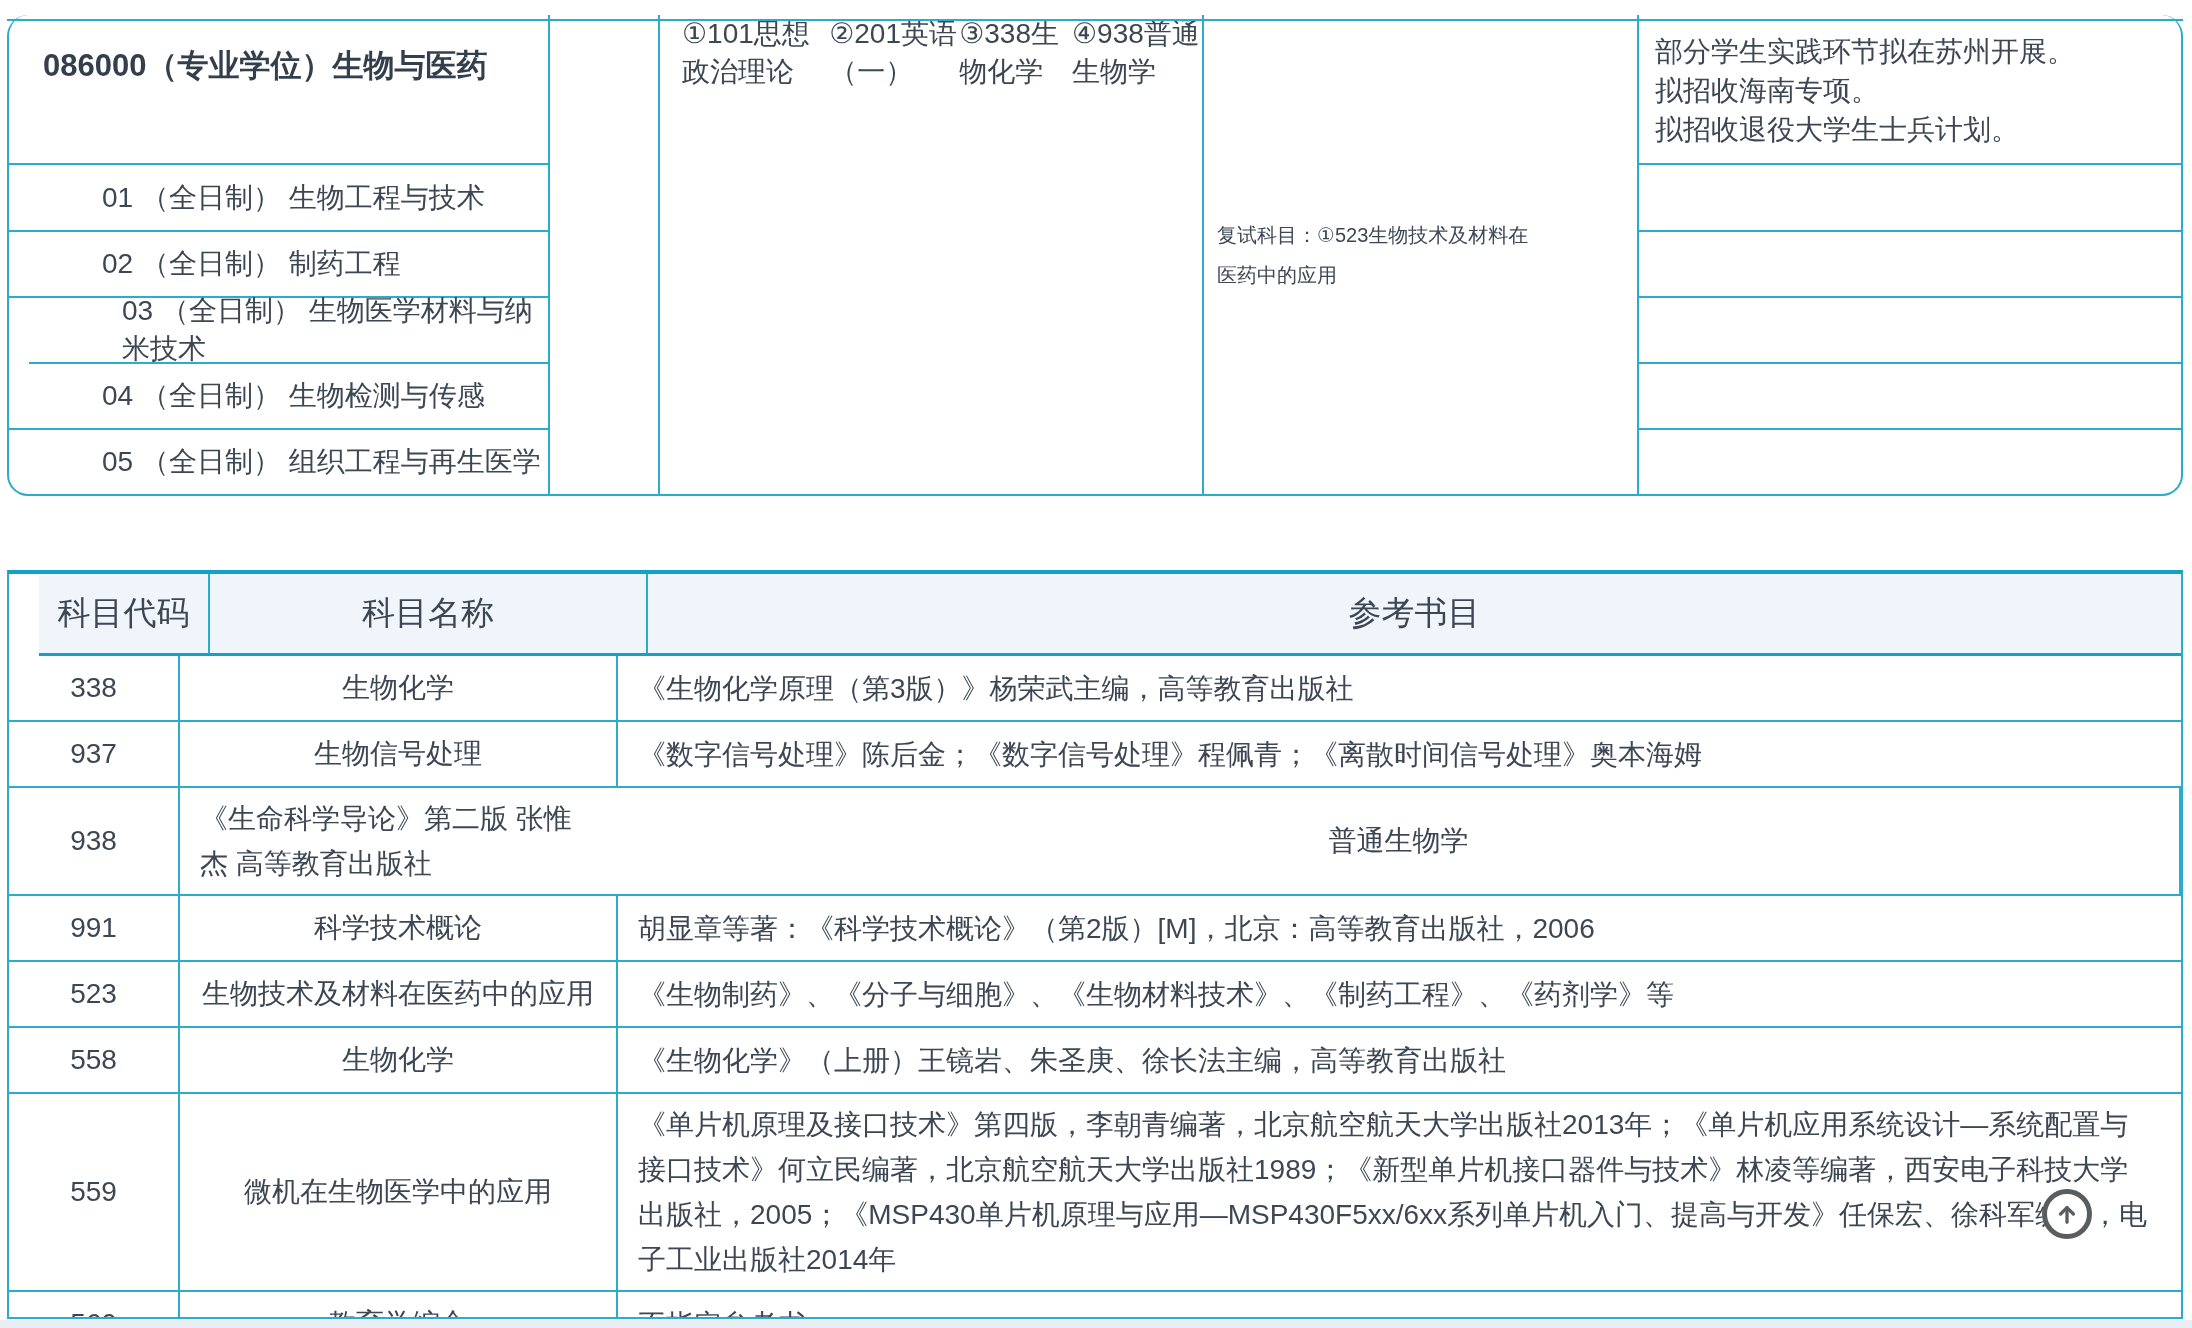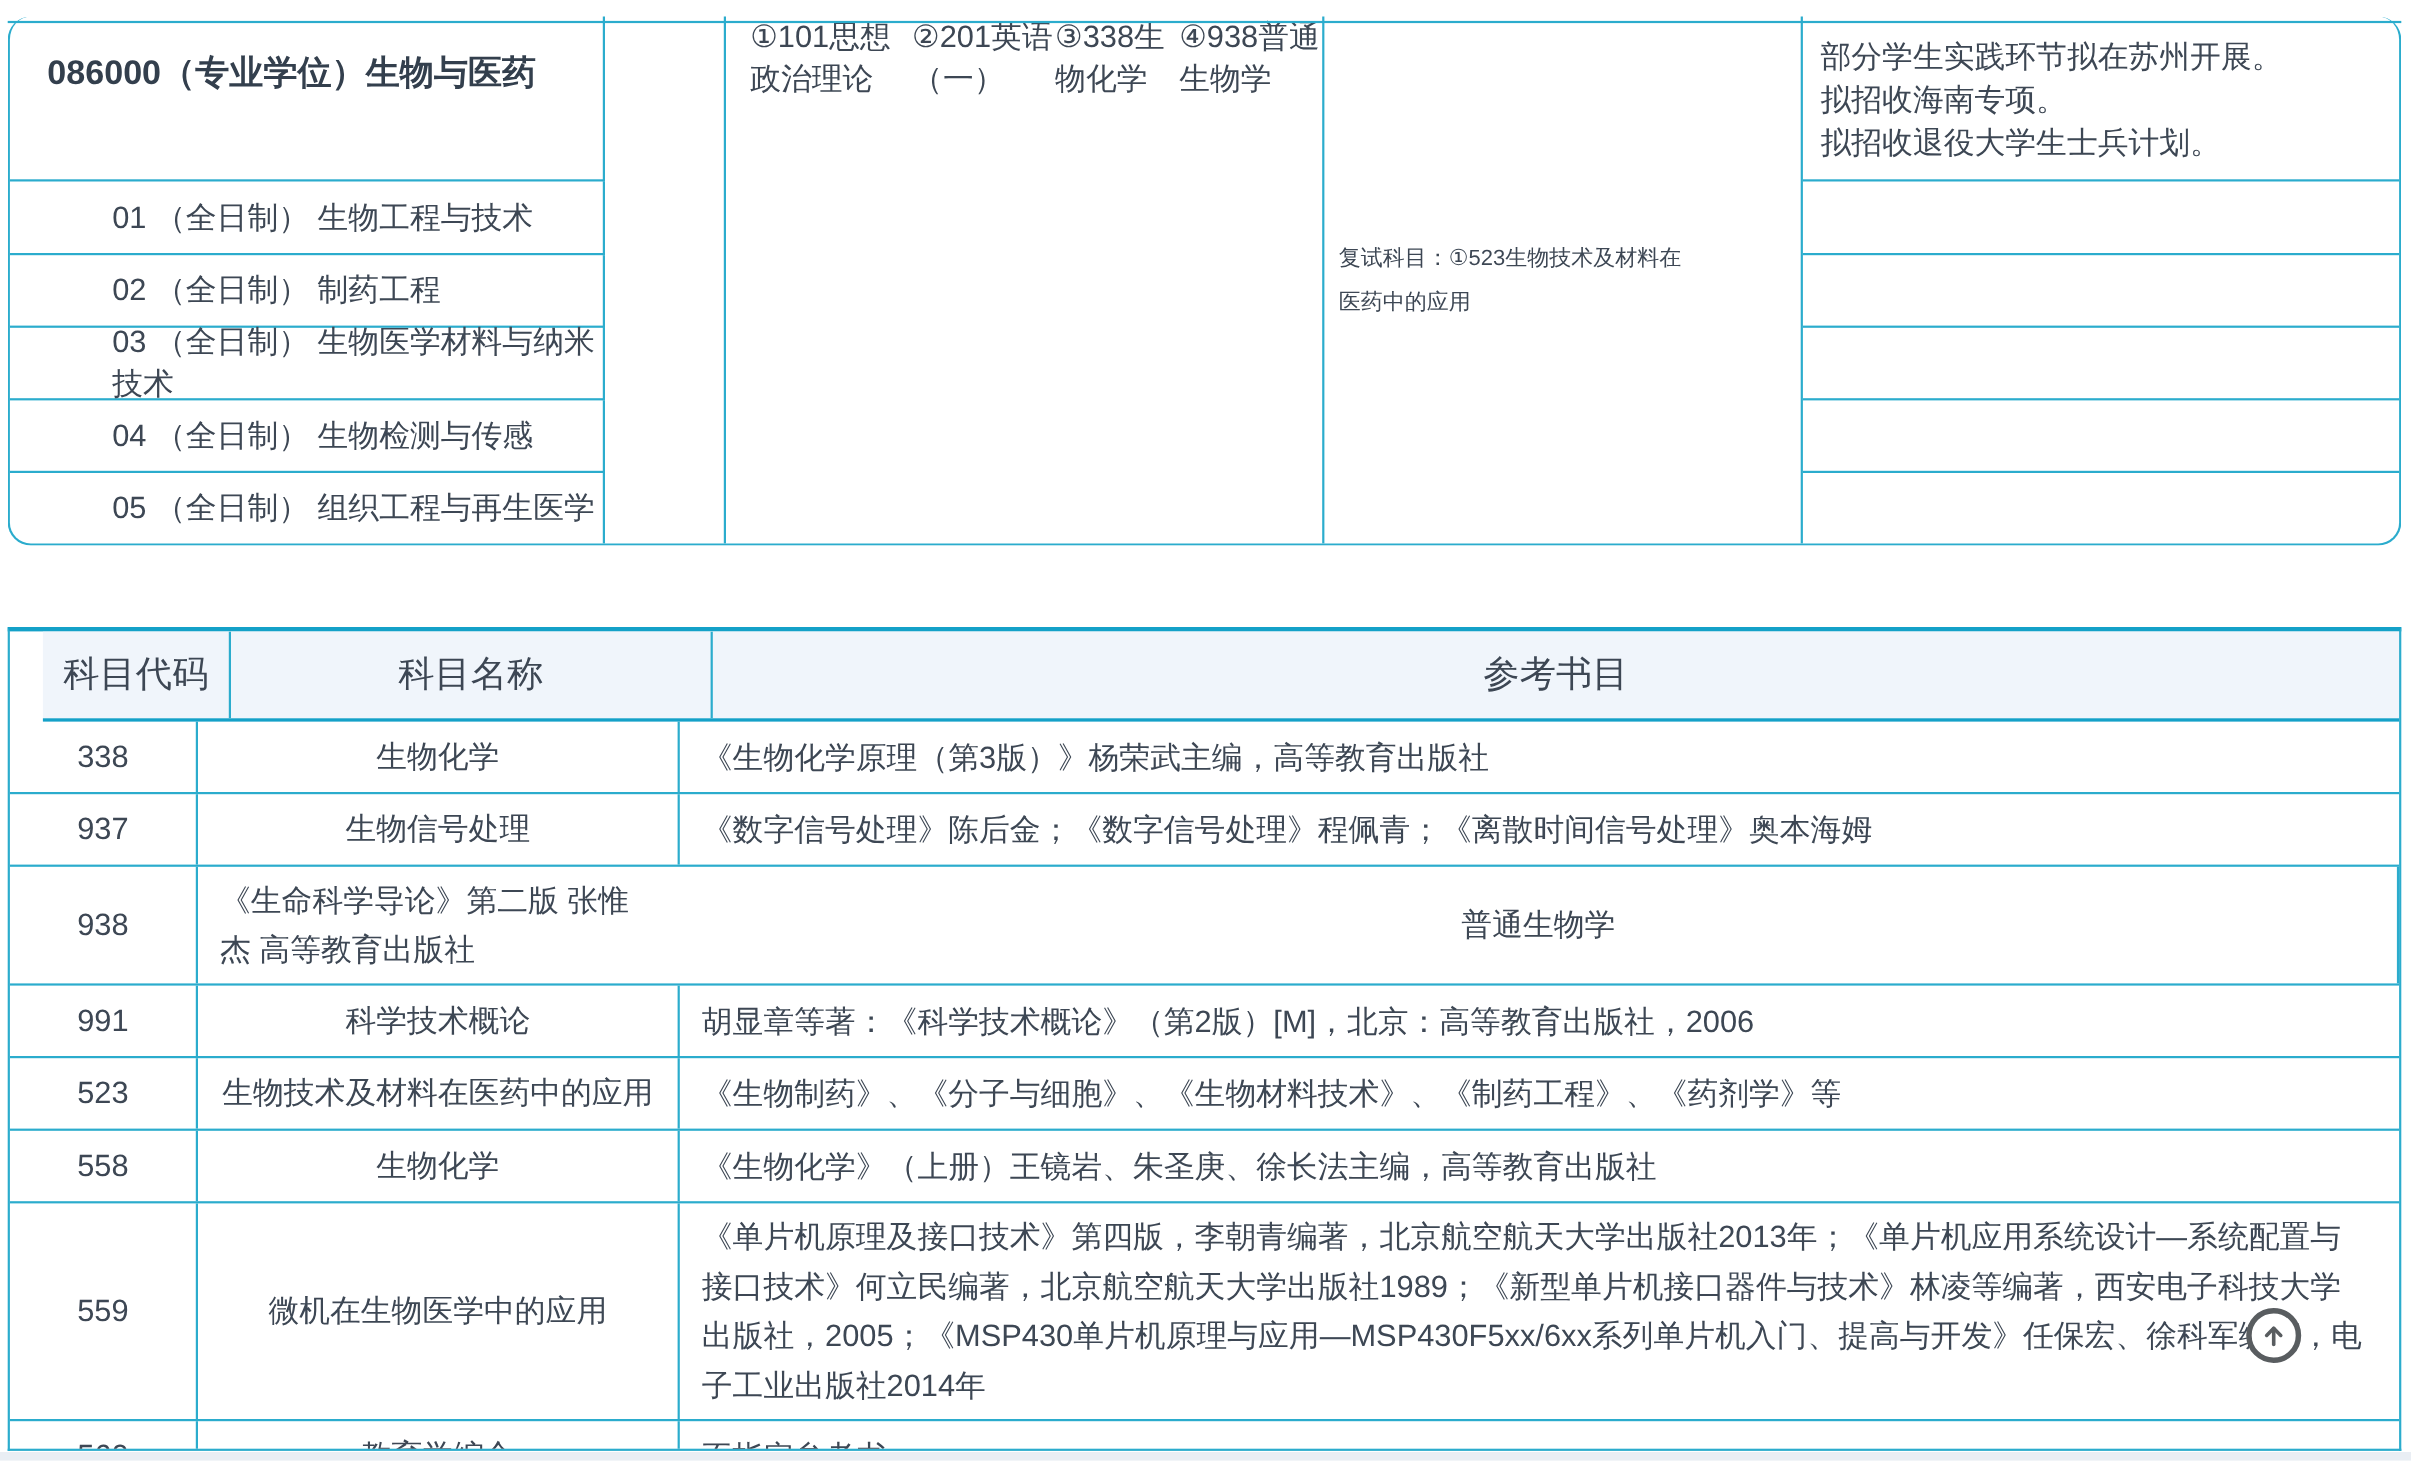--- a/index.html
+++ b/index.html
@@ -43,21 +43,21 @@
   .pt-dirs{display:contents;}
   .pt-dir{
     grid-column:1/2;
     border-right:2px solid var(--line);
     border-bottom:2px solid var(--line);
     display:flex;align-items:center;
     padding-left:93px;font-size:28px;
   }
   .pt-dirs > :nth-child(1){grid-row:2;}
   .pt-dirs > :nth-child(2){grid-row:3;}
-  .pt-dirs > :nth-child(3){grid-row:4;}
+  .pt-dirs > :nth-child(3){grid-row:4;margin-left:20px;}
   .pt-dirs > :nth-child(4){grid-row:5;}
   .pt-dirs > :nth-child(5){grid-row:6;border-bottom:none;}
   .pt-gapcol{grid-area:1/2/7/3;border-right:2px solid var(--line);}
   .pt-exams{
     grid-area:1/3/7/4;
     border-right:2px solid var(--line);
     display:flex;flex-direction:row;justify-content:center;
     padding-left:22px;font-size:28px;line-height:38px;
   }
   .pt-retest{

